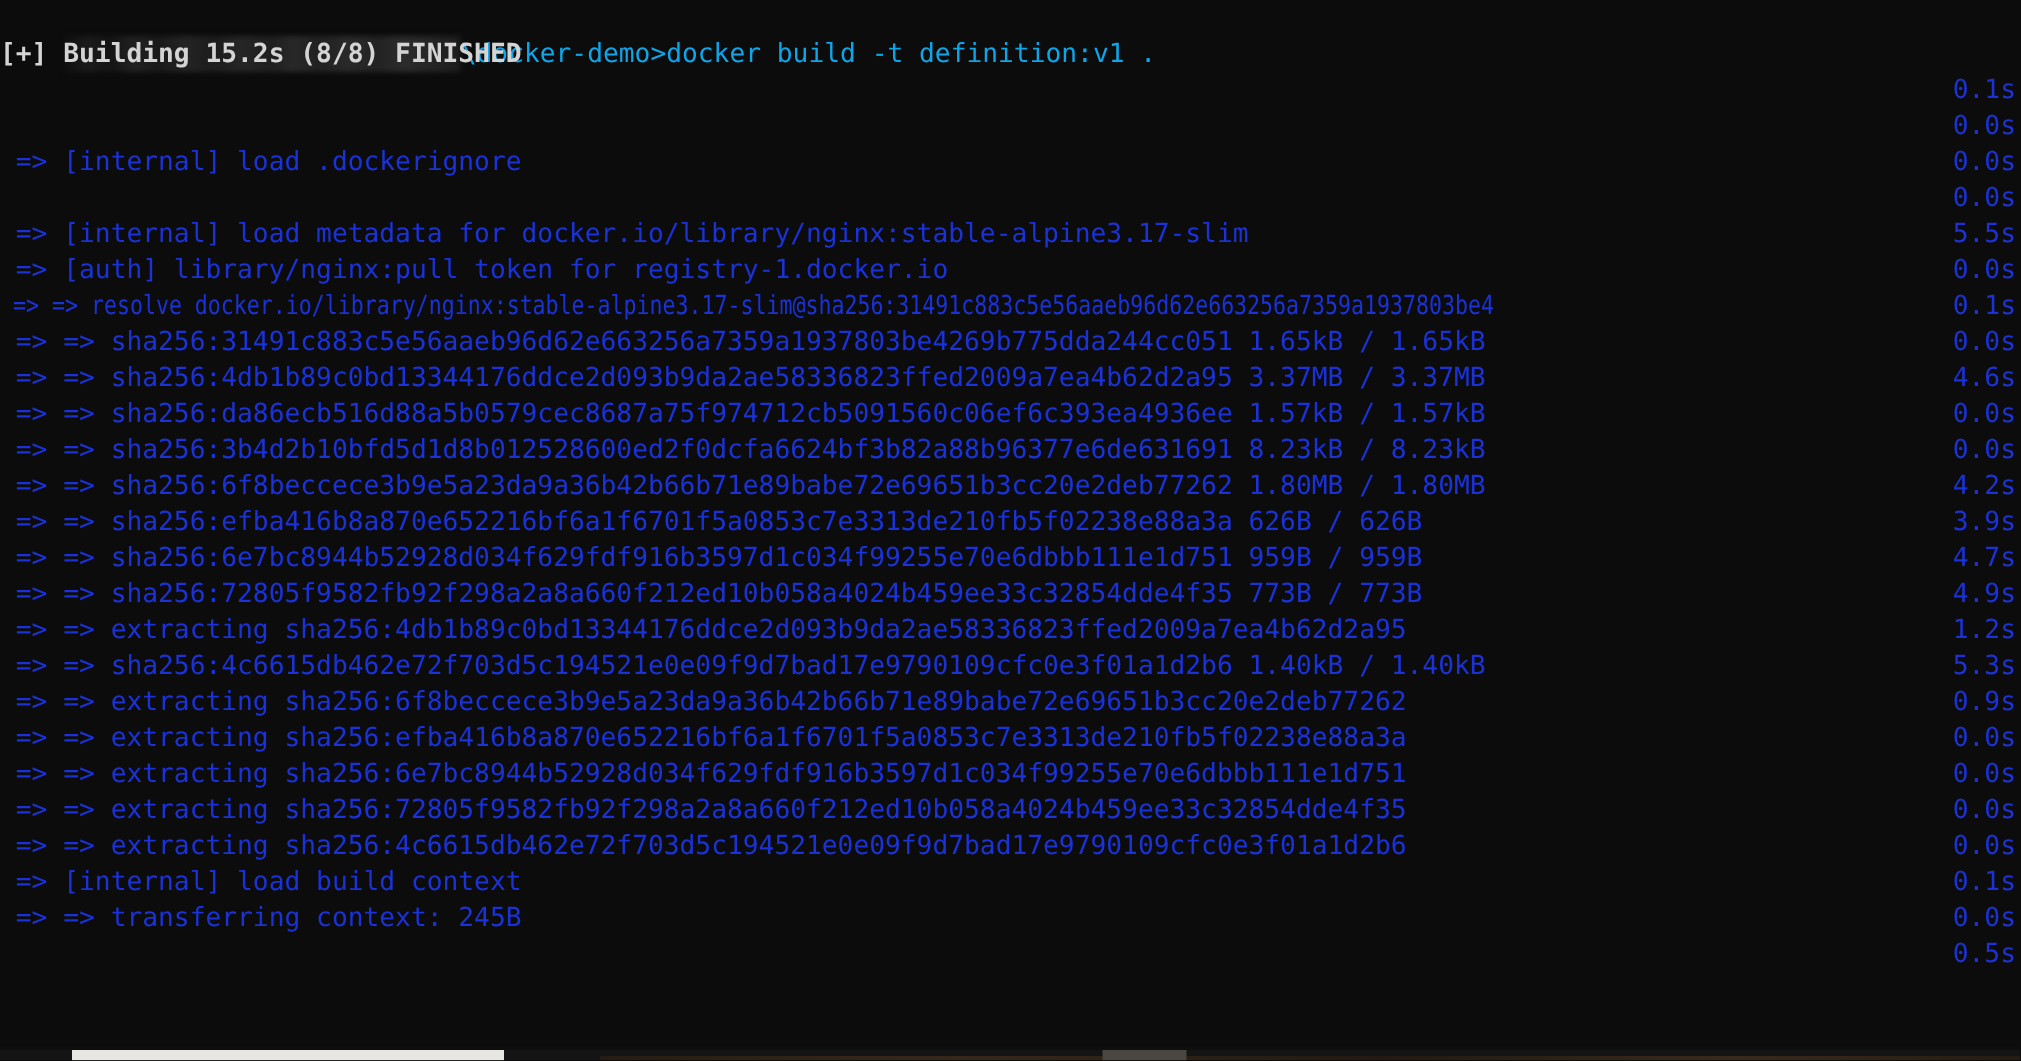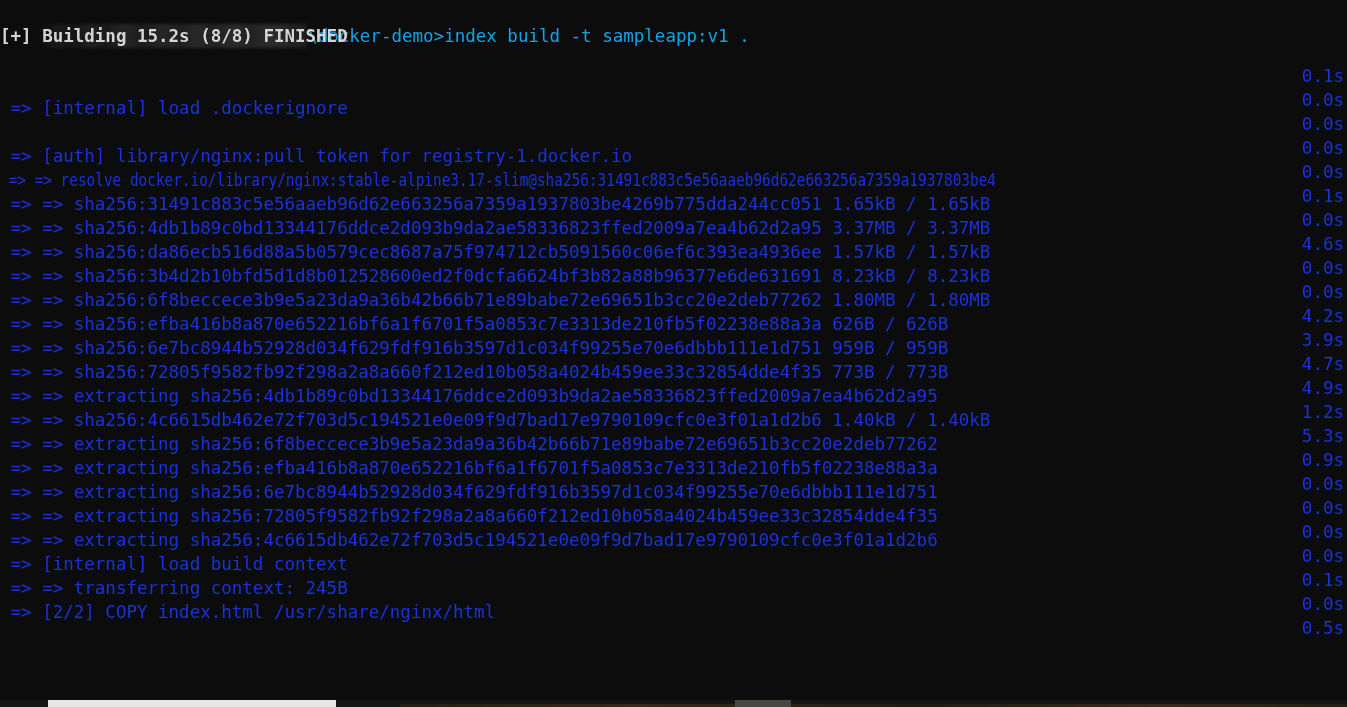--- a/index.html
+++ b/index.html
@@ -68,21 +68,21 @@
   }
   
   .line-body.squeeze {
     transform: scaleX(0.822);
     transform-origin: left center;
   }
 
   .timing {
     position: absolute;
     right: 3px;
-    top: 16px;
+    top: 0;
     white-space: pre;
     color: #1a32d8;
   }
 
   
   #scrollbar {
     position: absolute;
     left: 0;
     bottom: 0;
     width: 1347px;
@@ -122,52 +122,53 @@
     background: linear-gradient(90deg, #2a1d12 0%, #3a2a1a 25%, #241a10 55%, #3d2c1b 80%, #281c11 100%);
     opacity: 0.9;
   }
 </style>
 </head>
 <body>
 
 <div id="terminal">
 
   <div class="prompt-line">
-    <span class="redacted-path"></span><span class="prompt-text">\docker-demo&gt;</span><span class="prompt-text">index build -t sampleapp:v1 .</span>
+    <span class="redacted-path"></span><span class="prompt-text">\docker-demo&gt;</span><span class="prompt-text">docker build -t definition:v1 .</span>
   </div>
 
   <div class="out-line white">
     <span class="line-body">[+] Building 15.2s (8/8) FINISHED</span>
   </div>
 
   <div id="output">
       <div class="out-line"><span class="timing">0.1s</span></div>
       <div class="out-line"><span class="timing">0.0s</span></div>
       <div class="out-line"><span class="line-body"> =&gt; [internal] load .dockerignore</span><span class="timing">0.0s</span></div>
       <div class="out-line"><span class="timing">0.0s</span></div>
+      <div class="out-line"><span class="line-body"> =&gt; [internal] load metadata for docker.io/library/nginx:stable-alpine3.17-slim</span><span class="timing">5.5s</span></div>
       <div class="out-line"><span class="line-body"> =&gt; [auth] library/nginx:pull token for registry-1.docker.io</span><span class="timing">0.0s</span></div>
       <div class="out-line"><span class="line-body squeeze"> =&gt; =&gt; resolve docker.io/library/nginx:stable-alpine3.17-slim@sha256:31491c883c5e56aaeb96d62e663256a7359a1937803be4</span><span class="timing">0.1s</span></div>
       <div class="out-line"><span class="line-body"> =&gt; =&gt; sha256:31491c883c5e56aaeb96d62e663256a7359a1937803be4269b775dda244cc051 1.65kB / 1.65kB</span><span class="timing">0.0s</span></div>
       <div class="out-line"><span class="line-body"> =&gt; =&gt; sha256:4db1b89c0bd13344176ddce2d093b9da2ae58336823ffed2009a7ea4b62d2a95 3.37MB / 3.37MB</span><span class="timing">4.6s</span></div>
       <div class="out-line"><span class="line-body"> =&gt; =&gt; sha256:da86ecb516d88a5b0579cec8687a75f974712cb5091560c06ef6c393ea4936ee 1.57kB / 1.57kB</span><span class="timing">0.0s</span></div>
       <div class="out-line"><span class="line-body"> =&gt; =&gt; sha256:3b4d2b10bfd5d1d8b012528600ed2f0dcfa6624bf3b82a88b96377e6de631691 8.23kB / 8.23kB</span><span class="timing">0.0s</span></div>
       <div class="out-line"><span class="line-body"> =&gt; =&gt; sha256:6f8beccece3b9e5a23da9a36b42b66b71e89babe72e69651b3cc20e2deb77262 1.80MB / 1.80MB</span><span class="timing">4.2s</span></div>
       <div class="out-line"><span class="line-body"> =&gt; =&gt; sha256:efba416b8a870e652216bf6a1f6701f5a0853c7e3313de210fb5f02238e88a3a 626B / 626B</span><span class="timing">3.9s</span></div>
       <div class="out-line"><span class="line-body"> =&gt; =&gt; sha256:6e7bc8944b52928d034f629fdf916b3597d1c034f99255e70e6dbbb111e1d751 959B / 959B</span><span class="timing">4.7s</span></div>
       <div class="out-line"><span class="line-body"> =&gt; =&gt; sha256:72805f9582fb92f298a2a8a660f212ed10b058a4024b459ee33c32854dde4f35 773B / 773B</span><span class="timing">4.9s</span></div>
       <div class="out-line"><span class="line-body"> =&gt; =&gt; extracting sha256:4db1b89c0bd13344176ddce2d093b9da2ae58336823ffed2009a7ea4b62d2a95</span><span class="timing">1.2s</span></div>
       <div class="out-line"><span class="line-body"> =&gt; =&gt; sha256:4c6615db462e72f703d5c194521e0e09f9d7bad17e9790109cfc0e3f01a1d2b6 1.40kB / 1.40kB</span><span class="timing">5.3s</span></div>
       <div class="out-line"><span class="line-body"> =&gt; =&gt; extracting sha256:6f8beccece3b9e5a23da9a36b42b66b71e89babe72e69651b3cc20e2deb77262</span><span class="timing">0.9s</span></div>
       <div class="out-line"><span class="line-body"> =&gt; =&gt; extracting sha256:efba416b8a870e652216bf6a1f6701f5a0853c7e3313de210fb5f02238e88a3a</span><span class="timing">0.0s</span></div>
       <div class="out-line"><span class="line-body"> =&gt; =&gt; extracting sha256:6e7bc8944b52928d034f629fdf916b3597d1c034f99255e70e6dbbb111e1d751</span><span class="timing">0.0s</span></div>
       <div class="out-line"><span class="line-body"> =&gt; =&gt; extracting sha256:72805f9582fb92f298a2a8a660f212ed10b058a4024b459ee33c32854dde4f35</span><span class="timing">0.0s</span></div>
       <div class="out-line"><span class="line-body"> =&gt; =&gt; extracting sha256:4c6615db462e72f703d5c194521e0e09f9d7bad17e9790109cfc0e3f01a1d2b6</span><span class="timing">0.0s</span></div>
       <div class="out-line"><span class="line-body"> =&gt; [internal] load build context</span><span class="timing">0.1s</span></div>
       <div class="out-line"><span class="line-body"> =&gt; =&gt; transferring context: 245B</span><span class="timing">0.0s</span></div>
-      <div class="out-line"><span class="line-body"> =&gt; [2/2] COPY index.html /usr/share/nginx/html</span><span class="timing">0.5s</span></div>
+      <div class="out-line"><span class="timing">0.5s</span></div>
     </div>
 
   <div id="scrollbar">
     <div id="scrollbar-track"></div>
     <div id="taskbar-tint"></div>
     <div id="scrollbar-marker"></div>
     <div id="scrollbar-thumb"></div>
   </div>
 
 </div>

